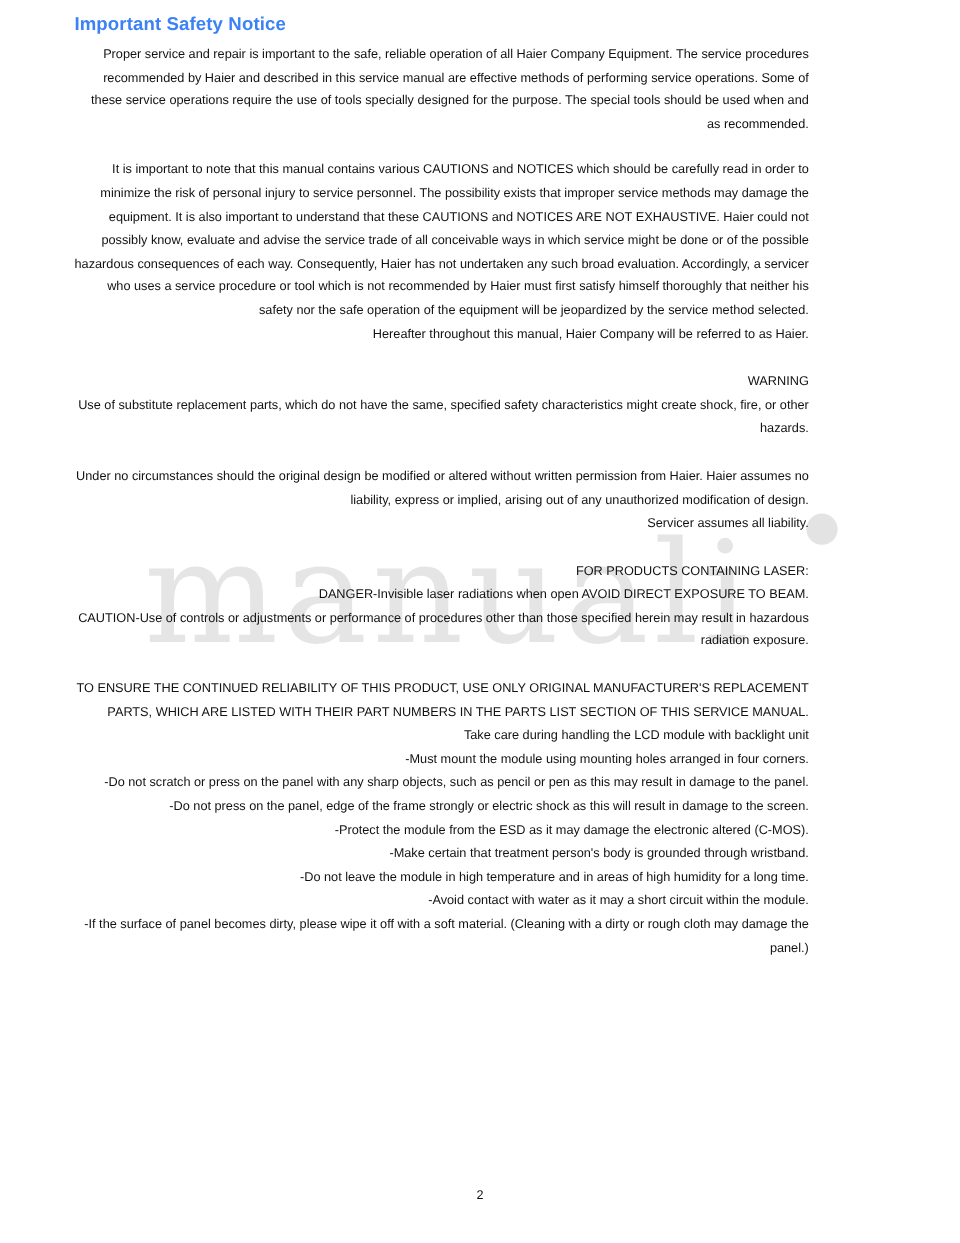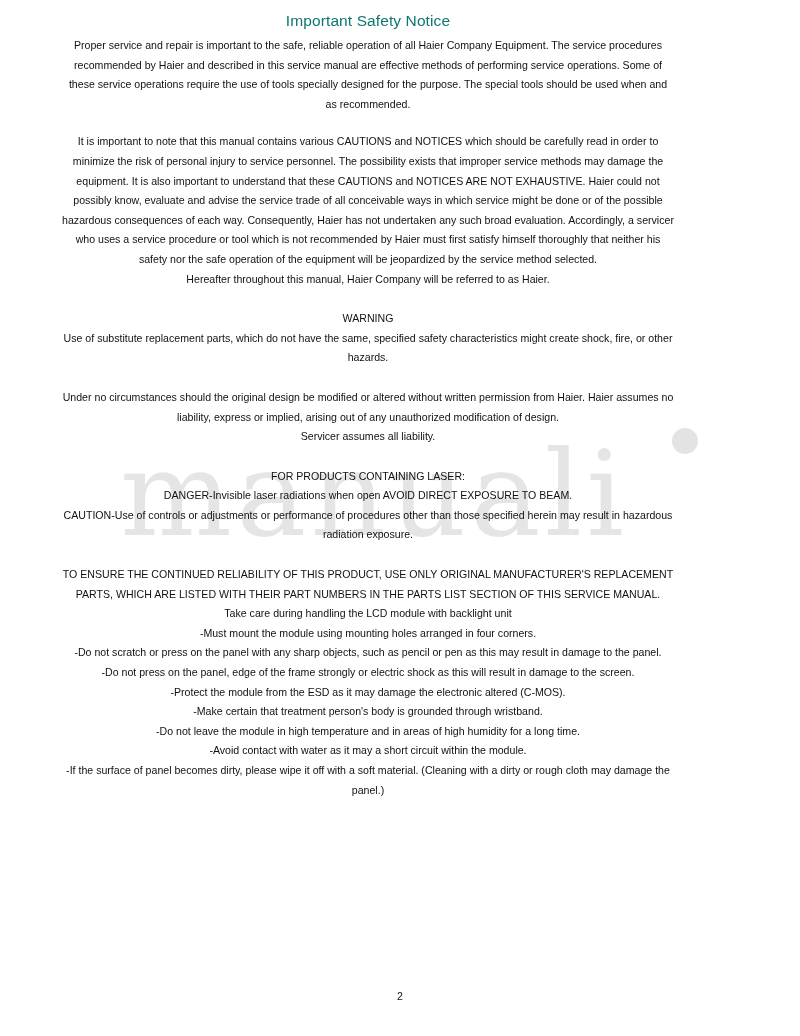--- a/index.html
+++ b/index.html
@@ -20,32 +20,31 @@
     overflow: hidden;
   }
   .content {
     position: absolute;
     left: 62px;
     top: 12px;
     width: 612px;
   }
   .doc-title {
     font-size: 15.5px;
-    font-weight: normal;
+    font-weight: bold;
     margin: 0 0 6px 0;
     letter-spacing: 0.1px;
-    color: #0f766e;
-    text-align: center;
+    color: #3b82f6;
   }
   p.para {
     margin: 0;
     font-size: 10.6px;
     line-height: 19.6px;
     color: #111111;
-    text-align: center;
+    text-align: right;
   }
   .gap-md { height: 18px; }
   .gap-lg { height: 20px; }
   .tight {
     line-height: 15px;
     font-size: 9.6px;
   }
   .watermark {
     position: absolute;
     left: 120px;

